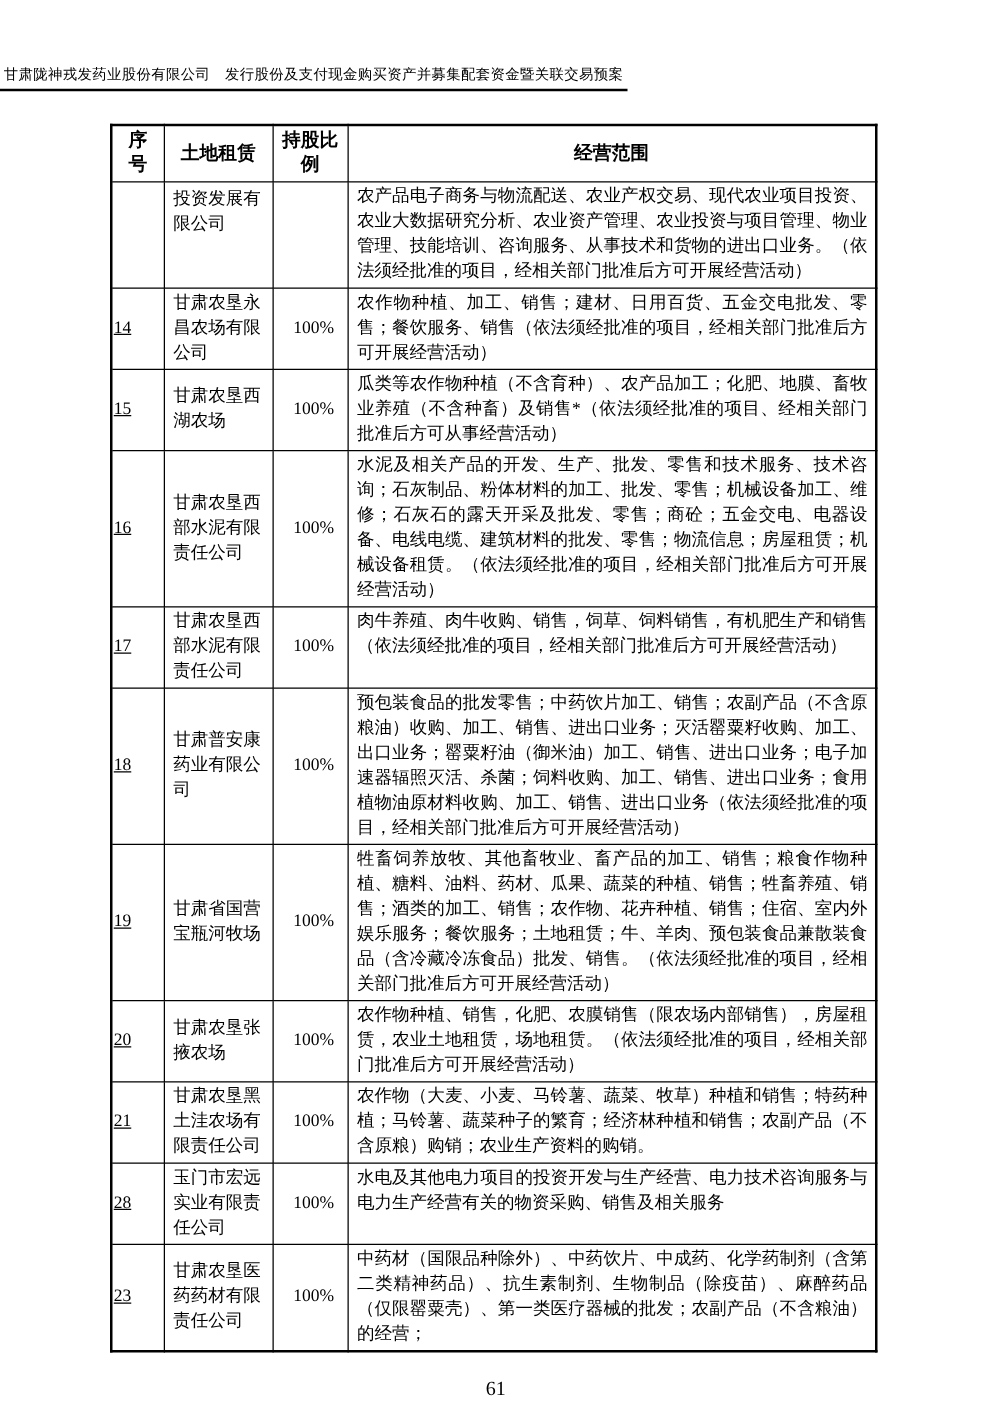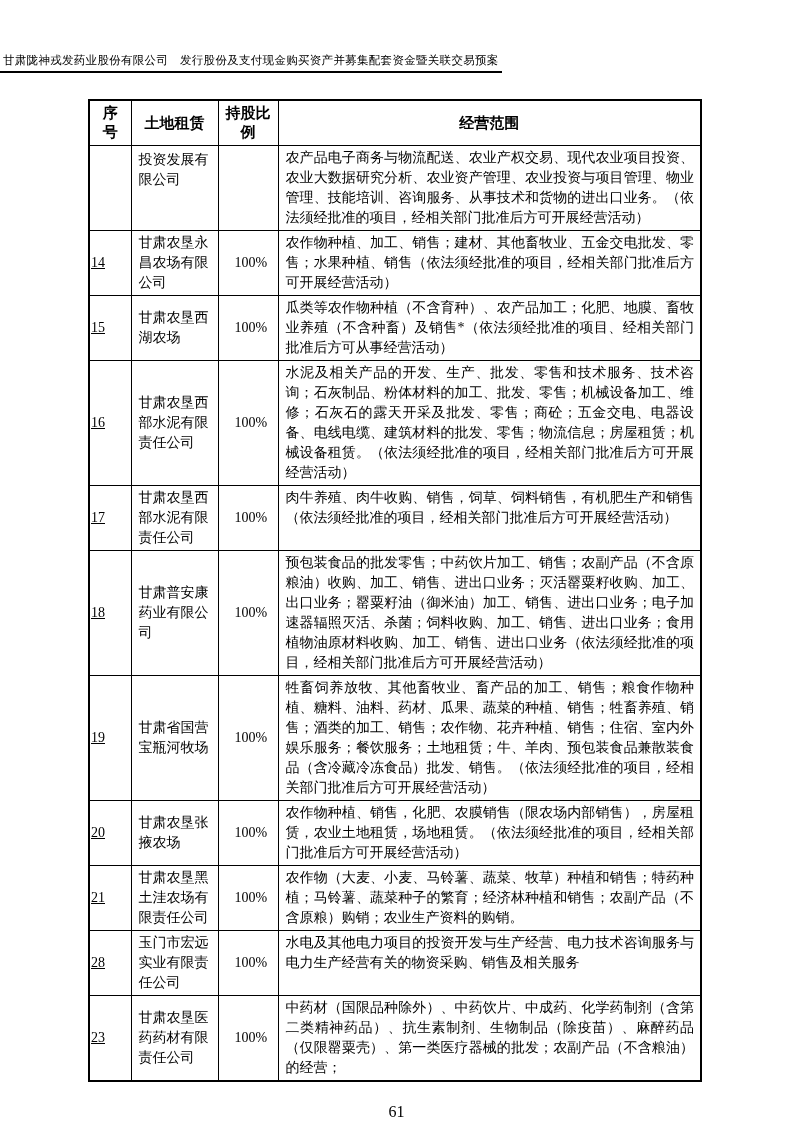--- a/index.html
+++ b/index.html
@@ -113,21 +113,21 @@
       <tr>
         <td class="cell-seq"></td>
         <td class="cell-company vtop">投资发展有限公司</td>
         <td class="cell-ratio"></td>
         <td class="cell-scope">农产品电子商务与物流配送、农业产权交易、现代农业项目投资、农业大数据研究分析、农业资产管理、农业投资与项目管理、物业管理、技能培训、咨询服务、从事技术和货物的进出口业务。（依法须经批准的项目，经相关部门批准后方可开展经营活动）</td>
       </tr>
       <tr>
         <td class="cell-seq">14</td>
         <td class="cell-company">甘肃农垦永昌农场有限公司</td>
         <td class="cell-ratio">100%</td>
-        <td class="cell-scope">农作物种植、加工、销售；建材、其他畜牧业、五金交电批发、零售；水果种植、销售（依法须经批准的项目，经相关部门批准后方可开展经营活动）</td>
+        <td class="cell-scope">农作物种植、加工、销售；建材、日用百货、五金交电批发、零售；餐饮服务、销售（依法须经批准的项目，经相关部门批准后方可开展经营活动）</td>
       </tr>
       <tr>
         <td class="cell-seq">15</td>
         <td class="cell-company">甘肃农垦西湖农场</td>
         <td class="cell-ratio">100%</td>
         <td class="cell-scope">瓜类等农作物种植（不含育种）、农产品加工；化肥、地膜、畜牧业养殖（不含种畜）及销售*（依法须经批准的项目、经相关部门批准后方可从事经营活动）</td>
       </tr>
       <tr>
         <td class="cell-seq">16</td>
         <td class="cell-company">甘肃农垦西部水泥有限责任公司</td>

